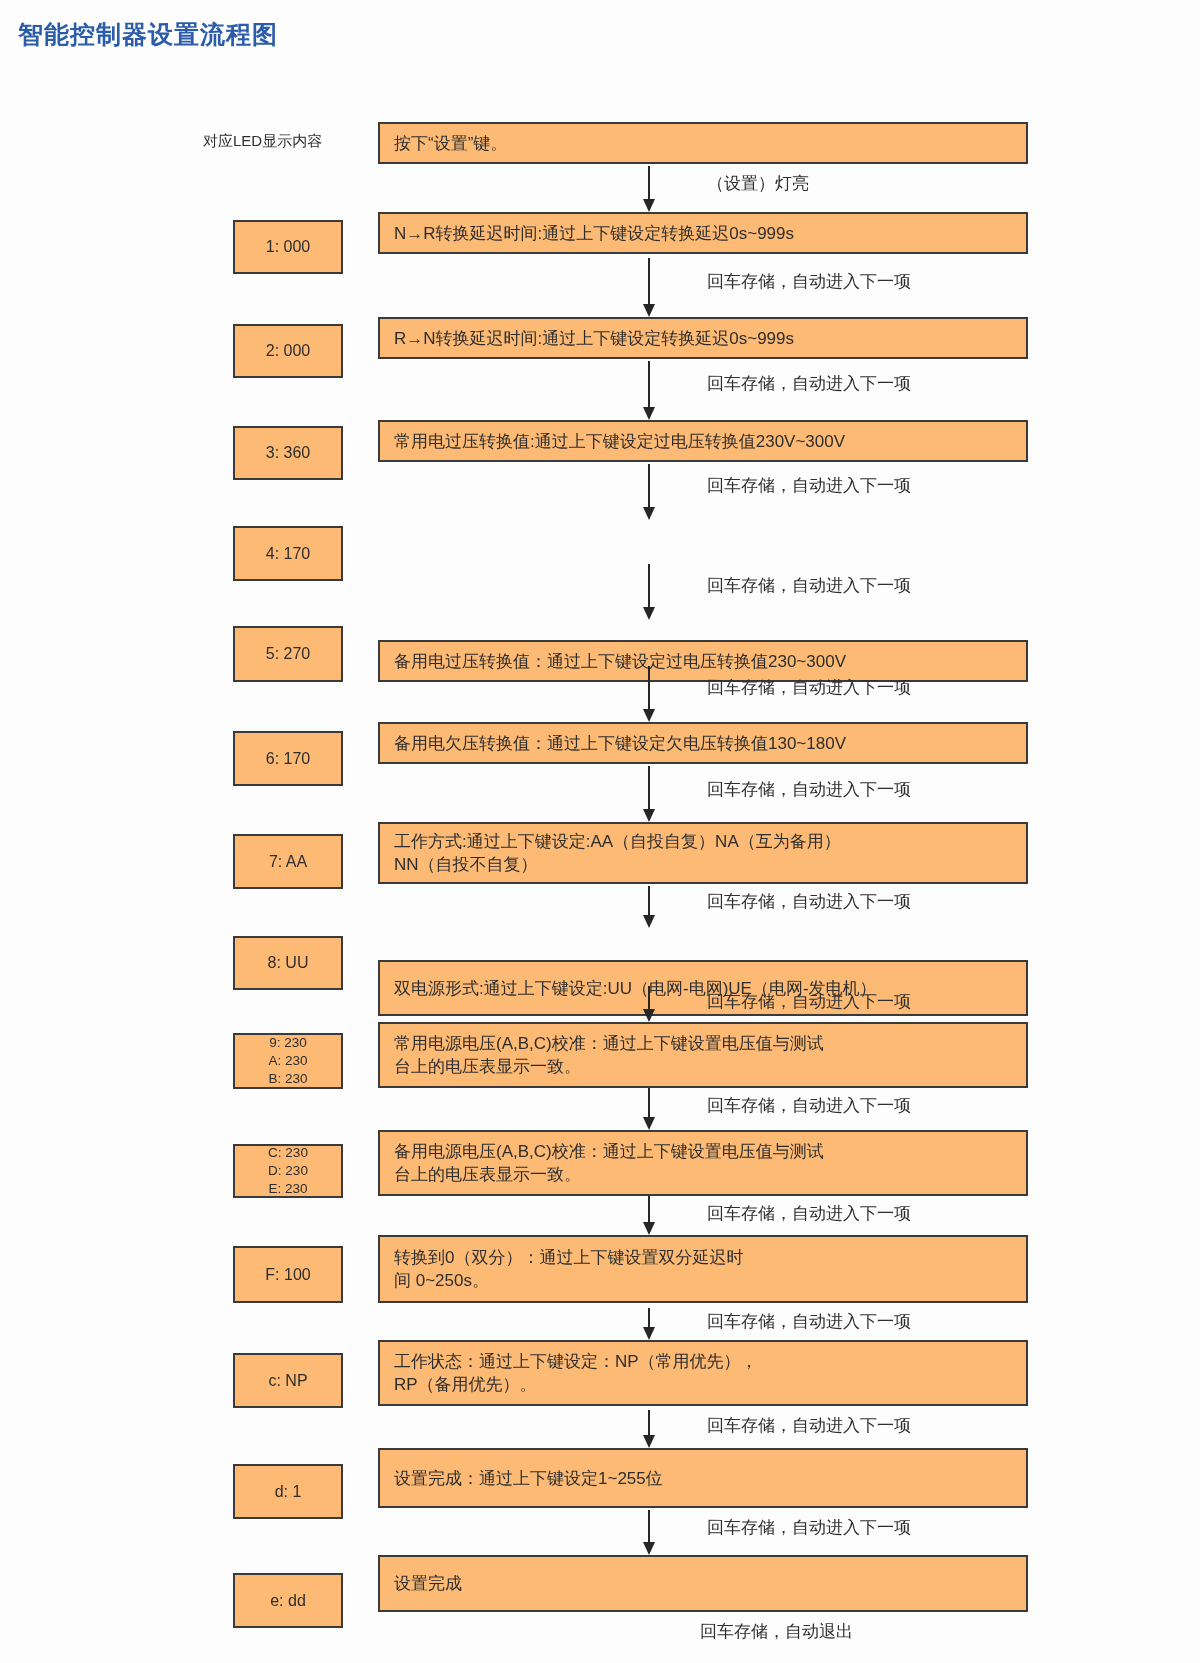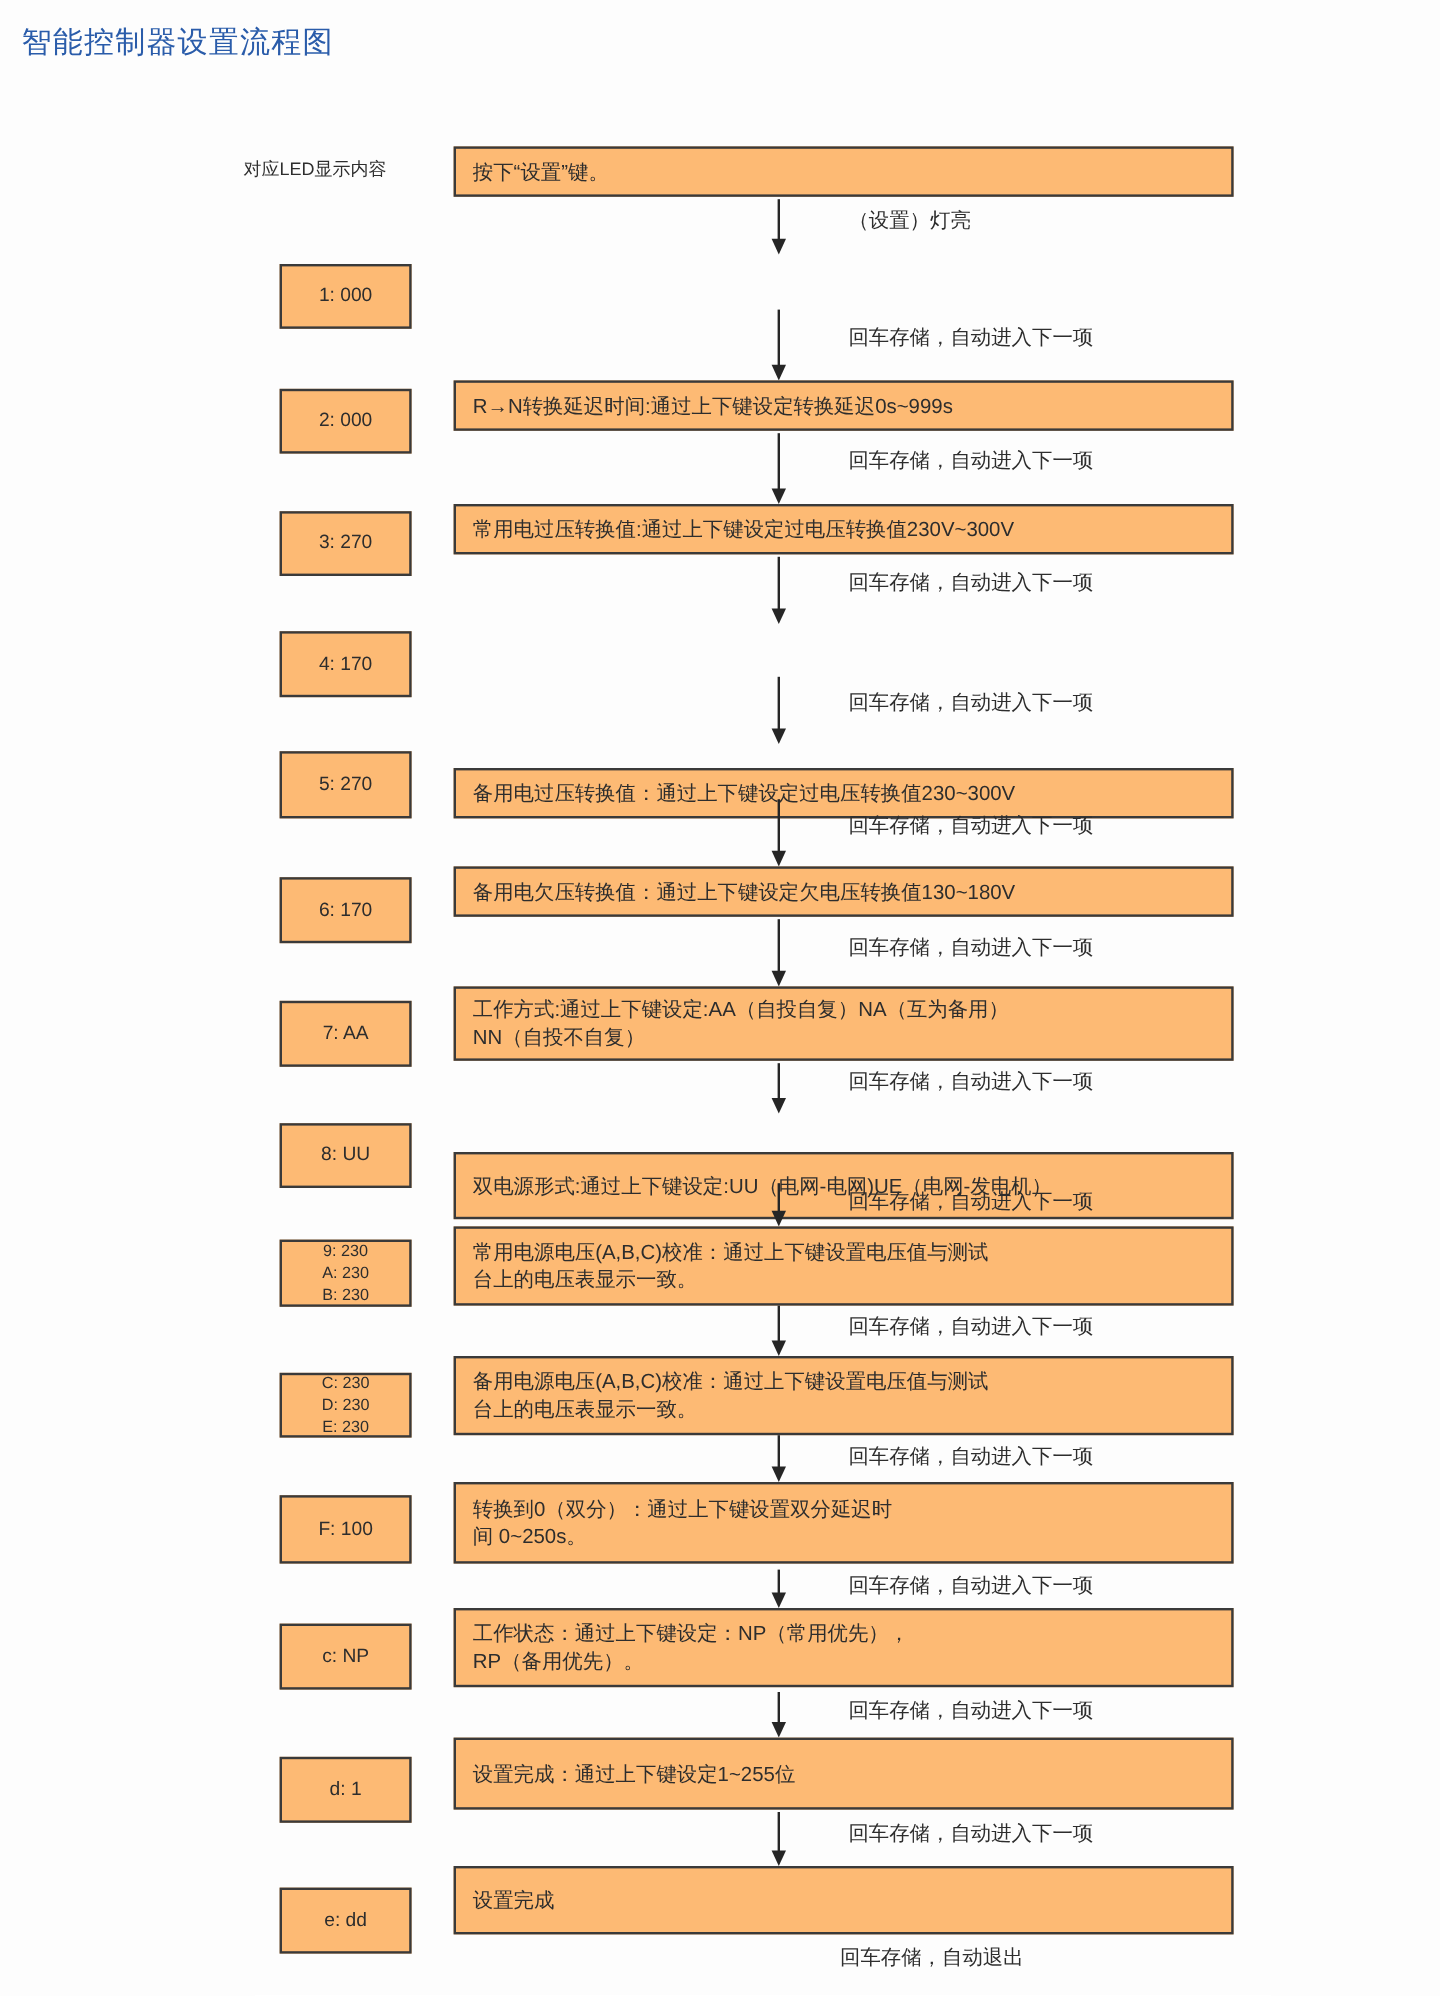--- a/index.html
+++ b/index.html
@@ -1,21 +1,21 @@
 <!DOCTYPE html>
 <html><head>
 <meta charset="utf-8">
 <style>
   html,body{margin:0;padding:0;background:#ffffff;}
   .canvas{
     position:relative;width:1200px;height:1663px;background:#fdfdfd;
     font-family:"Liberation Sans","DejaVu Sans",sans-serif;color:#2d2d2d;overflow:hidden;
   }
   .title{
-    position:absolute;left:18px;top:18px;font-size:25px;font-weight:normal;
+    position:absolute;left:18px;top:18px;font-size:25px;font-weight:bold;
     color:#2a5caa;letter-spacing:1px;
   }
   .led-col-label{position:absolute;left:203px;top:132px;font-size:15px;color:#2e2e2e;white-space:nowrap;}
   .box{
     position:absolute;border:2px solid #3a3a3a;background:#fdba74;box-sizing:border-box;
     display:flex;align-items:center;
   }
   .flow-box{
     left:378px;width:650px;padding:2px 14px;font-size:17px;line-height:23px;
     white-space:pre-line;text-align:left;
@@ -41,29 +41,30 @@
 
   <div class="title">智能控制器设置流程图</div>
 
   <div class="led-col-label">对应LED显示内容</div>
 
   <div class="box flow-box" style="top:122px;height:42px;">按下“设置”键。</div>
 
   <div class="arrow" style="top:166px;height:34px;"></div>
   <div class="arrow-label" style="top:172px;">（设置）灯亮</div>
   <div class="box led-box" style="top:204px;height:54px;">1: 000</div>
+  <div class="box flow-box" style="top:212px;height:42px;">N→R转换延迟时间:通过上下键设定转换延迟0s~999s</div>
 
   <div class="arrow" style="top:258px;height:47px;"></div>
   <div class="arrow-label" style="top:270px;">回车存储，自动进入下一项</div>
   <div class="box led-box" style="top:308px;height:54px;">2: 000</div>
   <div class="box flow-box" style="top:317px;height:42px;">R→N转换延迟时间:通过上下键设定转换延迟0s~999s</div>
 
   <div class="arrow" style="top:361px;height:47px;"></div>
   <div class="arrow-label" style="top:372px;">回车存储，自动进入下一项</div>
-  <div class="box led-box" style="top:410px;height:54px;">3: 270</div>
+  <div class="box led-box" style="top:410px;height:54px;">3: 360</div>
   <div class="box flow-box" style="top:420px;height:42px;">常用电过压转换值:通过上下键设定过电压转换值230V~300V</div>
 
   <div class="arrow" style="top:464px;height:44px;"></div>
   <div class="arrow-label" style="top:474px;">回车存储，自动进入下一项</div>
   <div class="box led-box" style="top:510px;height:55px;">4: 170</div>
 
   <div class="arrow" style="top:564px;height:44px;"></div>
   <div class="arrow-label" style="top:574px;">回车存储，自动进入下一项</div>
   <div class="box led-box" style="top:610px;height:56px;">5: 270</div>
   <div class="box flow-box" style="top:640px;height:42px;">备用电过压转换值：通过上下键设定过电压转换值230~300V</div>

